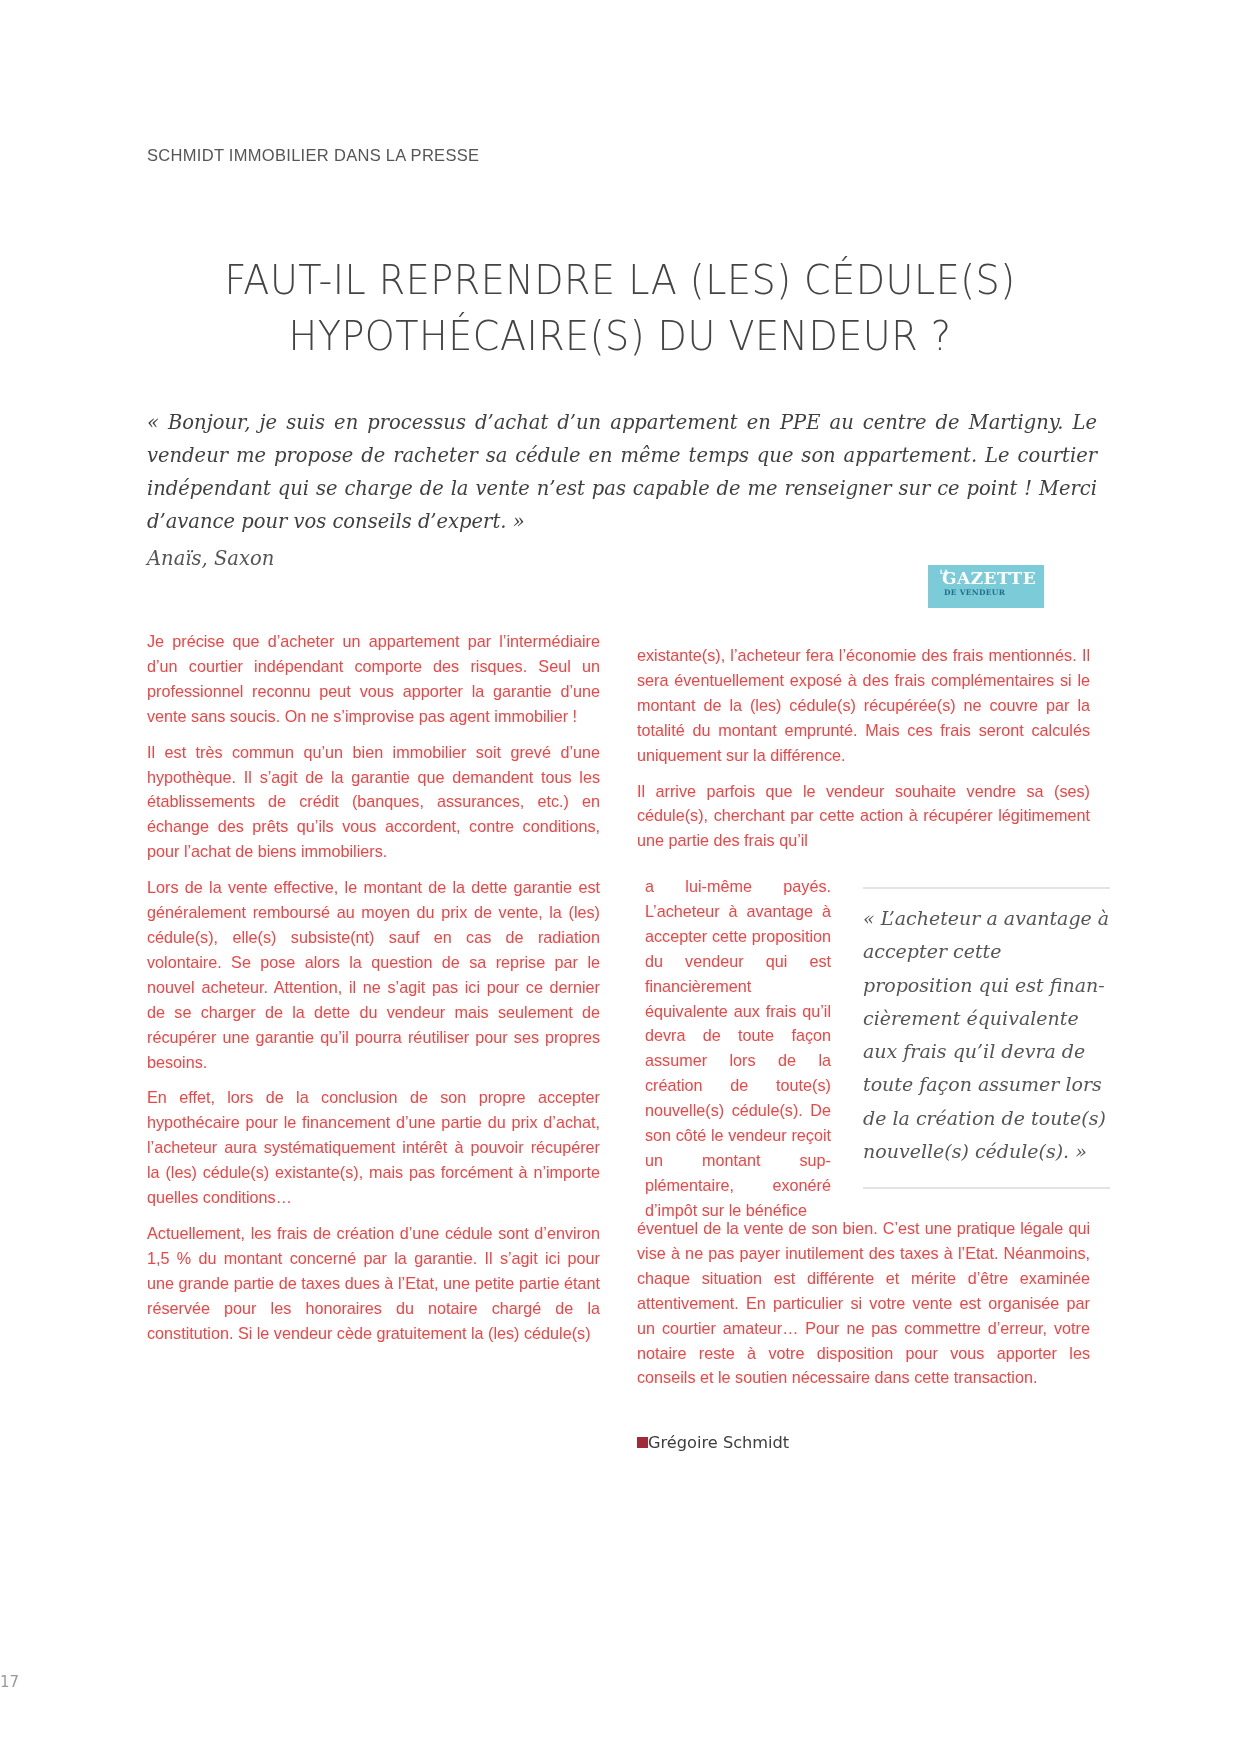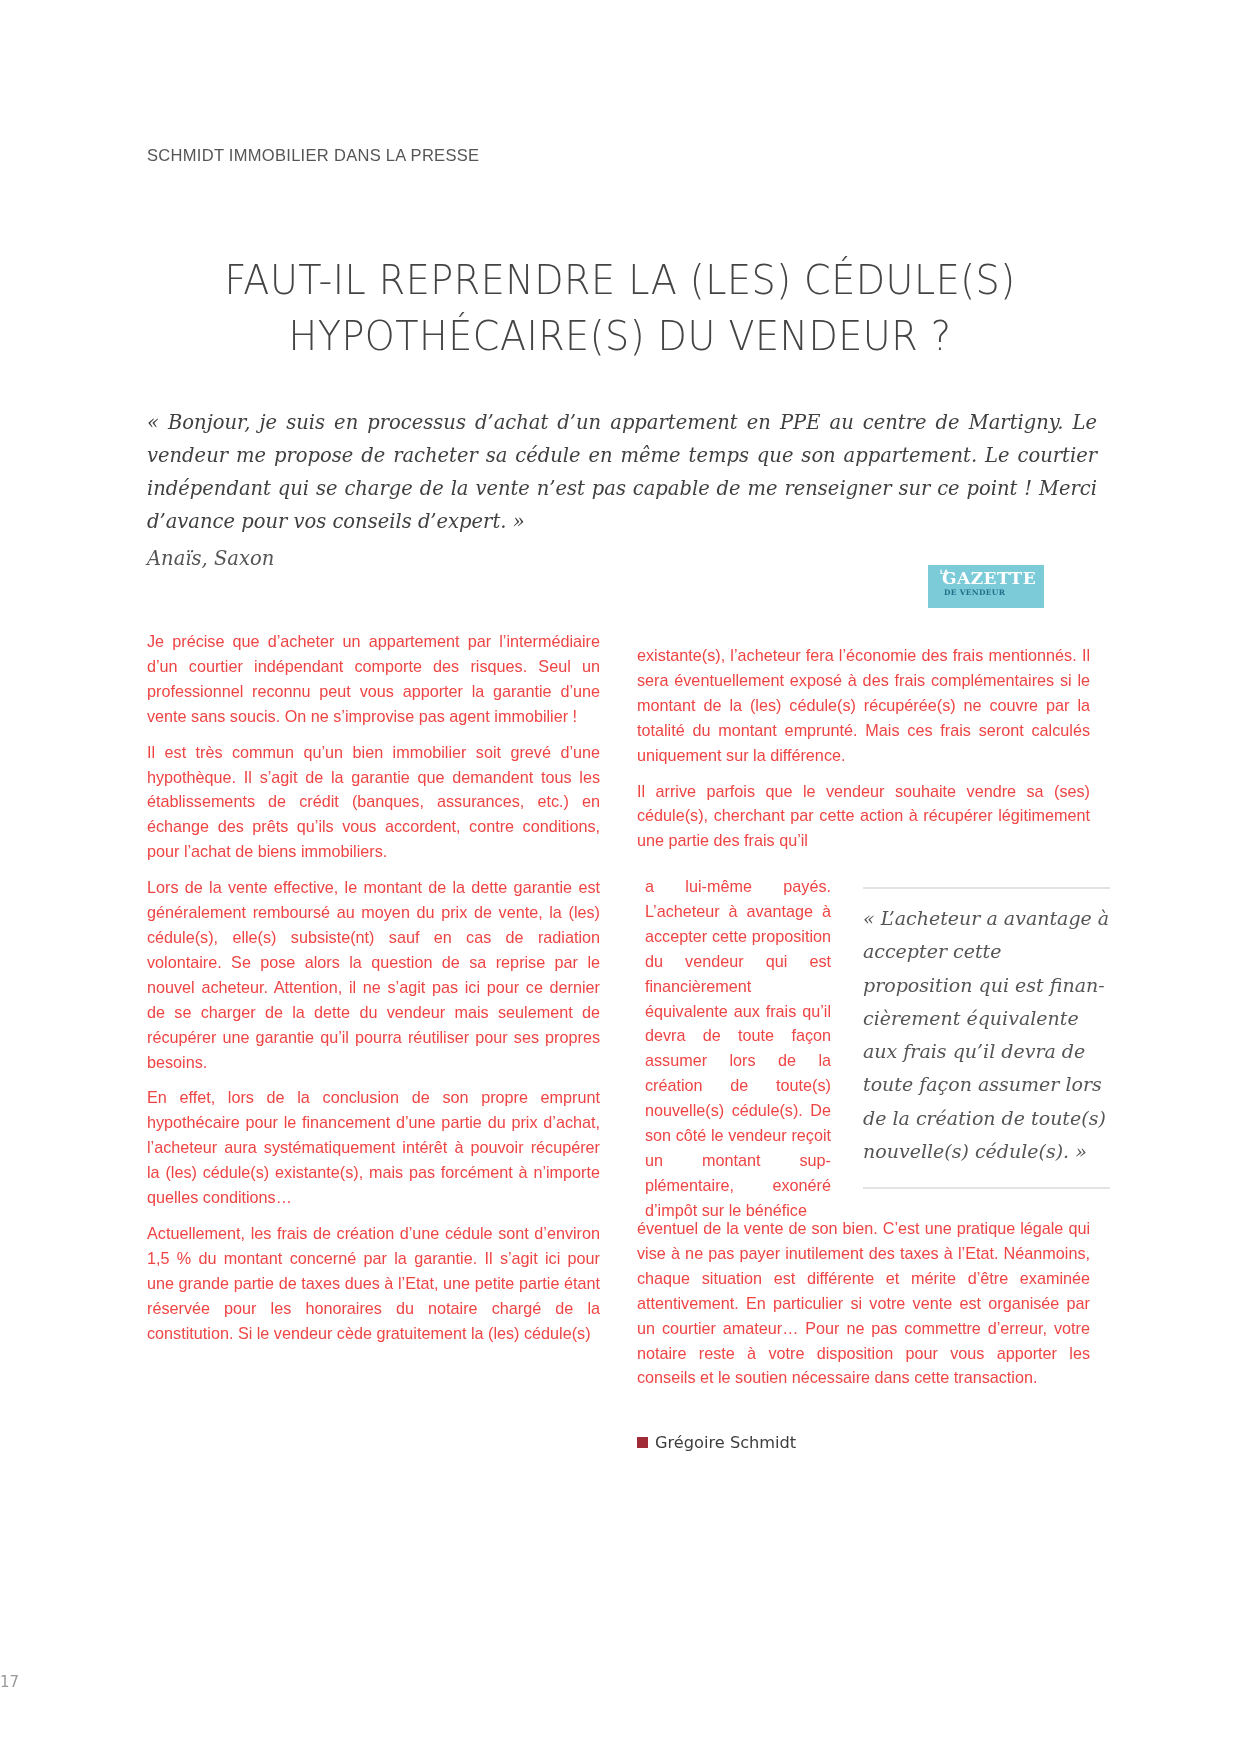--- a/index.html
+++ b/index.html
@@ -45,21 +45,21 @@
     position:absolute; left:863px; top:887px; width:247px; height:302px;
     border-top:2px solid #e3e3e3; border-bottom:2px solid #e3e3e3; box-sizing:border-box;
     padding-top:13px;
   }
   .pullquote-text {
     font-family:"DejaVu Serif", serif; font-style:italic; font-size:19px; line-height:33.3px; color:#555;
   }
   .signature {
     position:absolute; left:637px; top:1433px;
     font-family:"DejaVu Sans", sans-serif; font-size:16.2px; color:#3d3d3d;
-    display:flex; align-items:center; gap:7px;
+    display:flex; align-items:center; 
   }
   .sig-square { width:11px; height:11px; background:#a02a36; display:inline-block; }
   .page-number {
     position:absolute; left:0; top:1673px; width:1240px; 
     font-family:"DejaVu Sans", sans-serif; font-size:15px; color:#9a9a9a;
   }
 </style>
 </head>
 <body>
 
@@ -76,21 +76,21 @@
 <div class="gazette">
   <span class="la">LA</span>
   <span class="main">GAZETTE</span>
   <span class="sub">DE VENDEUR</span>
 </div>
 
 <div class="col col-left">
   <p>Je précise que d’acheter un appartement par l’inter­médiaire d’un courtier indépendant comporte des risques. Seul un professionnel reconnu peut vous apporter la garantie d’une vente sans soucis. On ne s’improvise pas agent immobilier !</p>
   <p>Il est très commun qu’un bien immobilier soit grevé d’une hypothèque. Il s’agit de la garantie que demandent tous les établissements de crédit (banques, assurances, etc.) en échange des prêts qu’ils vous accordent, contre conditions, pour l’achat de biens immobiliers.</p>
   <p>Lors de la vente effective, le montant de la dette garantie est généralement remboursé au moyen du prix de vente, la (les) cédule(s), elle(s) subsiste(nt) sauf en cas de radiation volontaire. Se pose alors la question de sa reprise par le nouvel acheteur. Attention, il ne s’agit pas ici pour ce dernier de se charger de la dette du vendeur mais seulement de récupérer une garantie qu’il pourra réutiliser pour ses propres besoins.</p>
-  <p>En effet, lors de la conclusion de son propre emprunt hypothécaire pour le financement d’une partie du prix d’achat, l’acheteur aura systématique­ment intérêt à pouvoir récupérer la (les) cédule(s) existante(s), mais pas forcément à n’importe quelles conditions…</p>
+  <p>En effet, lors de la conclusion de son propre accepter hypothécaire pour le financement d’une partie du prix d’achat, l’acheteur aura systématique­ment intérêt à pouvoir récupérer la (les) cédule(s) existante(s), mais pas forcément à n’importe quelles conditions…</p>
   <p>Actuellement, les frais de création d’une cédule sont d’environ 1,5 % du montant concerné par la garantie. Il s’agit ici pour une grande partie de taxes dues à l’Etat, une petite partie étant réservée pour les honoraires du notaire chargé de la constitution. Si le vendeur cède gratuitement la (les) cédule(s)</p>
 </div>
 
 <div class="col col-right-top">
   <p>existante(s), l’acheteur fera l’économie des frais mentionnés. Il sera éventuellement exposé à des frais complémentaires si le montant de la (les) cédule(s) récupérée(s) ne couvre par la totalité du montant emprunté. Mais ces frais seront calculés uniquement sur la différence.</p>
   <p>Il arrive parfois que le vendeur souhaite vendre sa (ses) cédule(s), cherchant par cette action à récupérer légitimement une partie des frais qu’il</p>
 </div>
 
 <div class="col col-right-narrow">
   <p style="margin:8px">a lui-même payés. L’acheteur à avantage à accepter cette proposition du vendeur qui est financièrement équivalente aux frais qu’il devra de toute façon assumer lors de la création de toute(s) nouvelle(s) cédule(s). De son côté le vendeur reçoit un montant sup­plémentaire, exonéré d’impôt sur le bénéfice</p>

